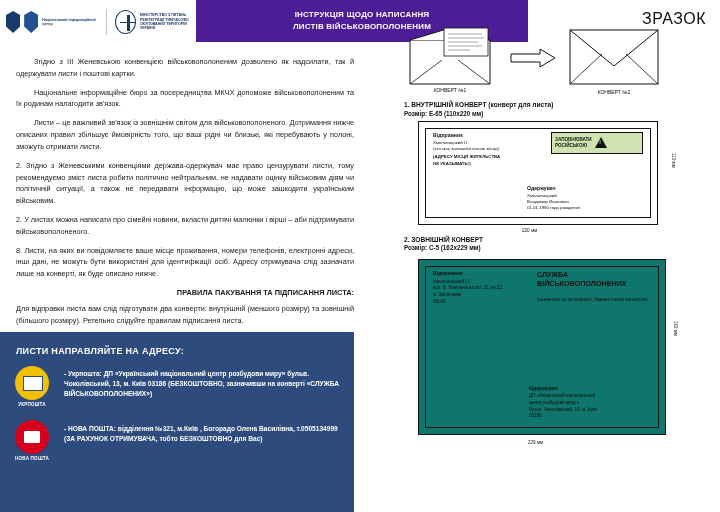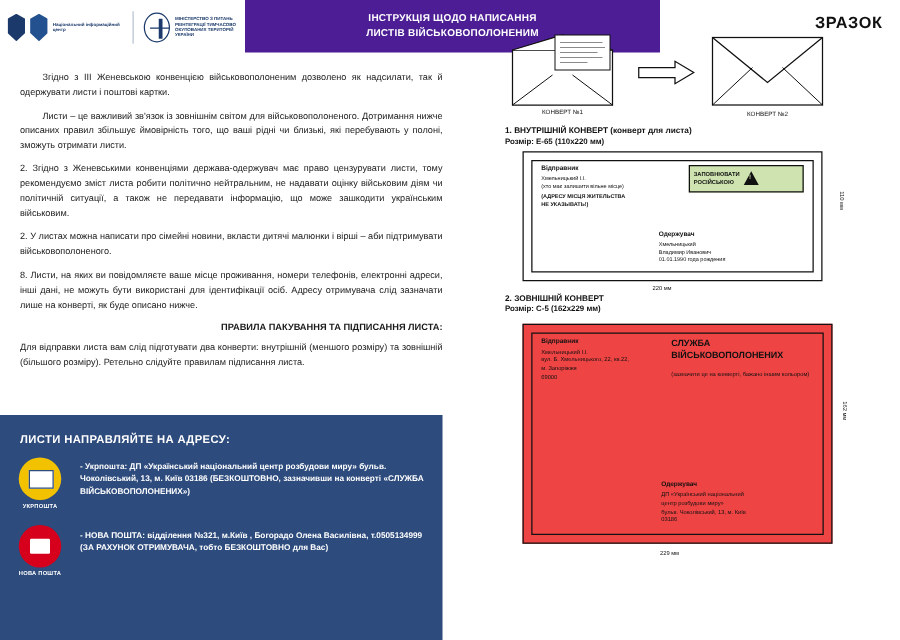--- a/index.html
+++ b/index.html
@@ -36,21 +36,21 @@
   .ministry-mark:after {
     content:""; position:absolute; left:10.5px; top:4px; width:3px; height:16px; background:#1b3a6b;
   }
   .header-banner {
     position:absolute; left:196px; top:0; width:332px; height:42px;
     background:#4c1d95; color:#fff;
     display:flex; flex-direction:column; align-items:center; justify-content:center;
     text-align:center;
   }
   .header-banner .l1, .header-banner .l2 { font-size:8px; font-weight:bold; letter-spacing:.2px; line-height:1.5; }
-  .zrazok { position:absolute; right:14px; top:10px; font-size:13px; font-weight:bold; color:#111; letter-spacing:.5px;text-align:right; }
+  .zrazok { position:absolute; right:14px; top:10px; font-size:16px; font-weight:normal; color:#111; letter-spacing:.5px;text-align:right; }
 
   
   .left-col { position:absolute; left:16px; top:52px; width:338px; }
   .body-text { font-size:7.3px; line-height:1.62; color:#1a1a1a; text-align:justify; }
   .body-text p { margin:4px 0 7px 0; }
   .indent { text-indent:18px; }
   .sec-title { font-size:7.4px; font-weight:bold; text-align:right; margin:2px 0 3px 0; }
 
   
   .addr-box {
@@ -116,21 +116,21 @@
   .tri:after {
     content:"!"; position:absolute; left:4.6px; top:3px; font-size:5px; color:#cfe3b0; font-weight:bold; line-height:1;
   }
   .recv-box { position:absolute; right:14px; bottom:12px; width:116px; font-size:4.6px; line-height:1.45; }
   .recv-box .lbl { font-weight:bold; font-size:5.2px; margin-bottom:1px; }
   .dim-right { position:absolute; right:0; top:28px; font-size:4.6px; writing-mode:vertical-rl; }
   .dim-bottom { position:absolute; left:120px; bottom:-9px; font-size:4.6px; }
 
   
   .samp2 { position:relative; width:288px; height:186px; margin-top:8px; }
-  .samp2-frame { position:absolute; left:14px; top:0; width:248px; height:176px; border:1px solid #111; background:#ef4444; }
+  .samp2-frame { position:absolute; left:14px; top:0; width:248px; height:176px; border:1px solid #111; background:#0f766e; }
   .s2-sender { position:absolute; left:14px; top:10px; width:112px; font-size:4.6px; line-height:1.45; }
   .s2-service { position:absolute; right:16px; top:10px; width:112px; }
   .s2-service .title { font-size:7.2px; font-weight:bold; line-height:1.3; }
   .s2-service .note { font-size:4.6px; line-height:1.4; margin-top:8px; }
   .s2-recv { position:absolute; right:16px; bottom:14px; width:120px; font-size:4.6px; line-height:1.45; }
   .s2-recv .lbl { font-weight:bold; font-size:5.2px; margin-bottom:1px; }
 
   svg { display:block; }
 </style>
 </head>
@@ -156,20 +156,21 @@
       <div class="l1">ІНСТРУКЦІЯ ЩОДО НАПИСАННЯ</div>
       <div class="l2">ЛИСТІВ ВІЙСЬКОВОПОЛОНЕНИМ</div>
     </div>
 
     <div class="zrazok">ЗРАЗОК</div>
   </div>
 
   <div class="left-col">
     <div class="body-text">
       <p class="indent">Згідно з ІІІ Женевською конвенцією військовополоненим дозволено як надсилати, так й одержувати листи і поштові картки.</p>
+      <p class="indent">Національне інформаційне бюро за посередництва МКЧХ допоможе військовополоненим та їх родинам налагодити зв'язок.</p>
       <p class="indent">Листи – це важливий зв'язок із зовнішнім світом для військовополоненого. Дотримання нижче описаних правил збільшує ймовірність того, що ваші рідні чи близькі, які перебувають у полоні, зможуть отримати листи.</p>
       <p>2.      Згідно з Женевськими конвенціями держава-одержувач має право цензурувати листи, тому рекомендуємо зміст листа робити політично нейтральним, не надавати оцінку військовим діям чи політичній ситуації, а також не передавати інформацію, що може зашкодити українським військовим.</p>
       <p>2.      У листах можна написати про сімейні новини, вкласти дитячі малюнки і вірші – аби підтримувати військовополоненого.</p>
       <p>8.      Листи, на яких ви повідомляєте ваше місце проживання, номери телефонів, електронні адреси, інші дані, не можуть бути використані для ідентифікації осіб. Адресу отримувача слід зазначати лише на конверті, як буде описано нижче.</p>
       <div class="sec-title">ПРАВИЛА ПАКУВАННЯ ТА ПІДПИСАННЯ ЛИСТА:</div>
       <p>Для відправки листа вам слід підготувати два конверти: внутрішній (меншого розміру) та зовнішній (більшого розміру). Ретельно слідуйте правилам підписання листа.</p>
     </div>
   </div>
 
   <div class="addr-box">

